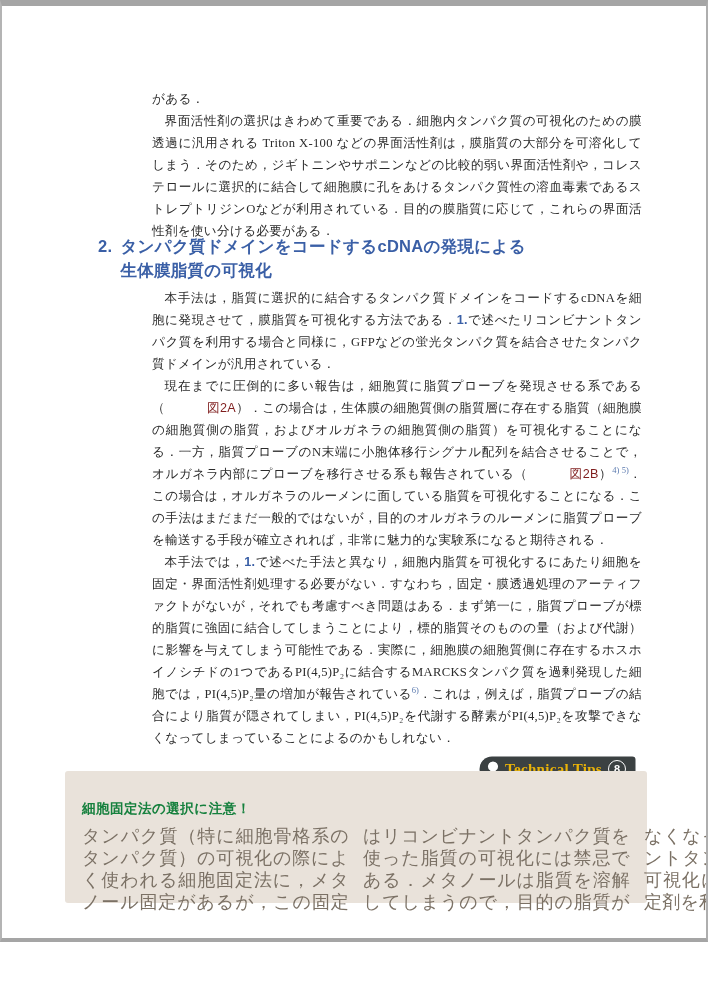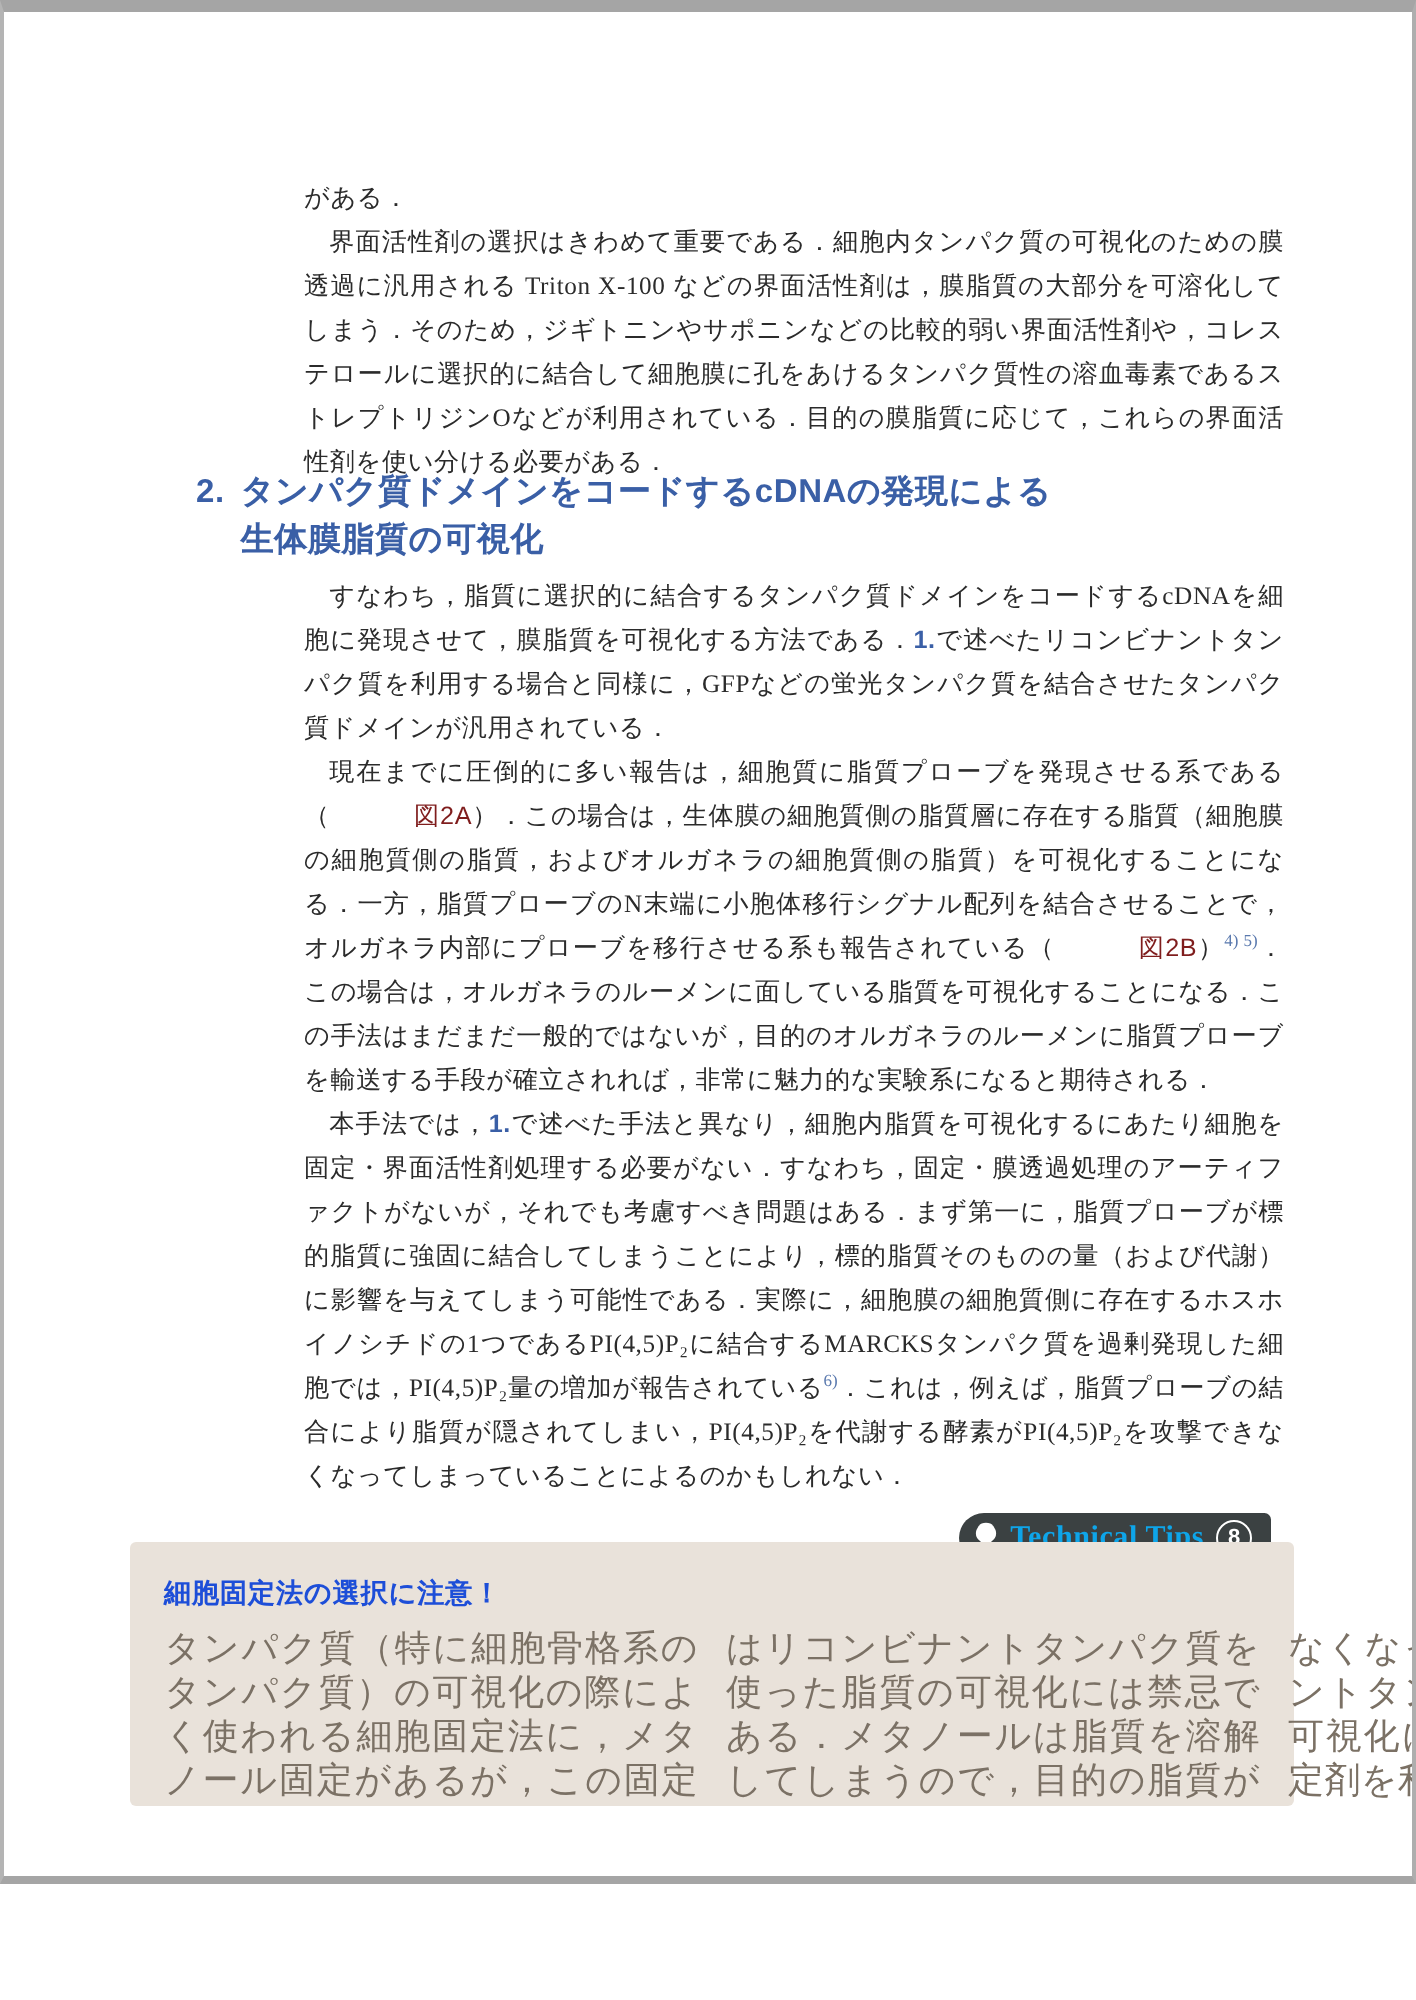--- a/index.html
+++ b/index.html
@@ -40,38 +40,38 @@
     letter-spacing:0;
   }
   .tips-badge{
     position:absolute;top:751px;right:71px;height:24px;
     background:#3b4142;border-radius:13px 3px 3px 13px;
     display:flex;align-items:center;gap:6px;padding:0 9px 0 7px;
     box-shadow:0 0 0 0.5px #3b4142;
   }
   .tips-badge .bulb{width:12px;height:16px;display:block;}
   .tips-badge .badge-label{
-    color:#0ea5e9;font-family:"Liberation Serif","DejaVu Serif",serif;
+    color:#eab308;font-family:"Liberation Serif","DejaVu Serif",serif;
     font-weight:700;font-size:15px;letter-spacing:0.3px;white-space:nowrap;
   }
   .badge-circle{
     width:16px;height:16px;border:1.6px solid #ffffff;border-radius:50%;
     display:flex;align-items:center;justify-content:center;
     color:#ffffff;font-family:"Liberation Sans","DejaVu Sans",sans-serif;
     font-size:11px;font-weight:700;line-height:1;
   }
   .tips-box{
     position:absolute;top:765px;left:63px;width:582px;height:132px;
     background:#e9e2da;border-radius:3px;box-sizing:border-box;
     padding:17px 17px 0 17px;
     color:#7b7165;
     font-family:"Liberation Sans","DejaVu Sans",sans-serif;
   }
   .tips-title{
-    margin:0 0 7px 0;font-size:13.5px;font-weight:700;color:#1d4ed8;
+    margin:12px 0 7px 0;font-size:13.5px;font-weight:700;color:#15803d;
     letter-spacing:0.5px;
   }
   .tips-body{
     column-count:2;column-gap:14px;height:90px;column-fill:auto;
     font-size:18px;line-height:22px;text-align:justify;
     letter-spacing:0.2px;margin:0;
   }
   .footer{position:absolute;top:942px;left:43px;display:flex;align-items:baseline;}
   .footer .page-num{
     font-family:"Liberation Serif","DejaVu Serif",serif;
@@ -94,21 +94,21 @@
 
   <h2 class="section-heading">
     <span class="sec-num">2.</span>
     <span class="sec-title">
       <span>タンパク質ドメインをコードするcDNAの発現による</span><br>
       <span>生体膜脂質の可視化</span>
     </span>
   </h2>
 
   <div class="body-block">
-    <p class="body-text indent"><span>すなわち，脂質に選択的に結合するタンパク質ドメインをコードするcDNAを細胞に発現させて，膜脂質を可視化する方法である．</span><span class="ref-num">1.</span><span>で述べたリコンビナントタンパク質を利用する場合と同様に，GFPなどの蛍光タンパク質を結合させたタンパク質ドメインが汎用されている．</span></p>
+    <p class="body-text indent"><span>本手法は，脂質に選択的に結合するタンパク質ドメインをコードするcDNAを細胞に発現させて，膜脂質を可視化する方法である．</span><span class="ref-num">1.</span><span>で述べたリコンビナントタンパク質を利用する場合と同様に，GFPなどの蛍光タンパク質を結合させたタンパク質ドメインが汎用されている．</span></p>
 
     <p class="body-text indent"><span>現在までに圧倒的に多い報告は，細胞質に脂質プローブを発現させる系である（</span><span class="fig-ref">図2A</span><span>）．この場合は，生体膜の細胞質側の脂質層に存在する脂質（細胞膜の細胞質側の脂質，およびオルガネラの細胞質側の脂質）を可視化することになる．一方，脂質プローブのN末端に小胞体移行シグナル配列を結合させることで，オルガネラ内部にプローブを移行させる系も報告されている（</span><span class="fig-ref">図2B</span><span>）</span><sup class="cite">4) 5)</sup><span>．この場合は，オルガネラのルーメンに面している脂質を可視化することになる．この手法はまだまだ一般的ではないが，目的のオルガネラのルーメンに脂質プローブを輸送する手段が確立されれば，非常に魅力的な実験系になると期待される．</span></p>
 
     <p class="body-text indent"><span>本手法では，</span><span class="ref-num">1.</span><span>で述べた手法と異なり，細胞内脂質を可視化するにあたり細胞を固定・界面活性剤処理する必要がない．すなわち，固定・膜透過処理のアーティファクトがないが，それでも考慮すべき問題はある．まず第一に，脂質プローブが標的脂質に強固に結合してしまうことにより，標的脂質そのものの量（および代謝）に影響を与えてしまう可能性である．実際に，細胞膜の細胞質側に存在するホスホイノシチドの1つであるPI(4,5)P₂に結合するMARCKSタンパク質を過剰発現した細胞では，PI(4,5)P₂量の増加が報告されている</span><sup class="cite">6)</sup><span>．これは，例えば，脂質プローブの結合により脂質が隠されてしまい，PI(4,5)P₂を代謝する酵素がPI(4,5)P₂を攻撃できなくなってしまっていることによるのかもしれない．</span></p>
   </div>
 
   <div class="tips-badge">
     <svg class="bulb" viewBox="0 0 14 19">
       <path d="M7 0.5a6 6 0 0 0-3.4 10.9c.6.45 1 1.15 1 1.9v.7h4.8v-.7c0-.75.4-1.45 1-1.9A6 6 0 0 0 7 0.5z" fill="#ffffff"></path>
       <rect x="4.4" y="15" width="5.2" height="1.3" rx="0.6" fill="#ffffff"></rect>

